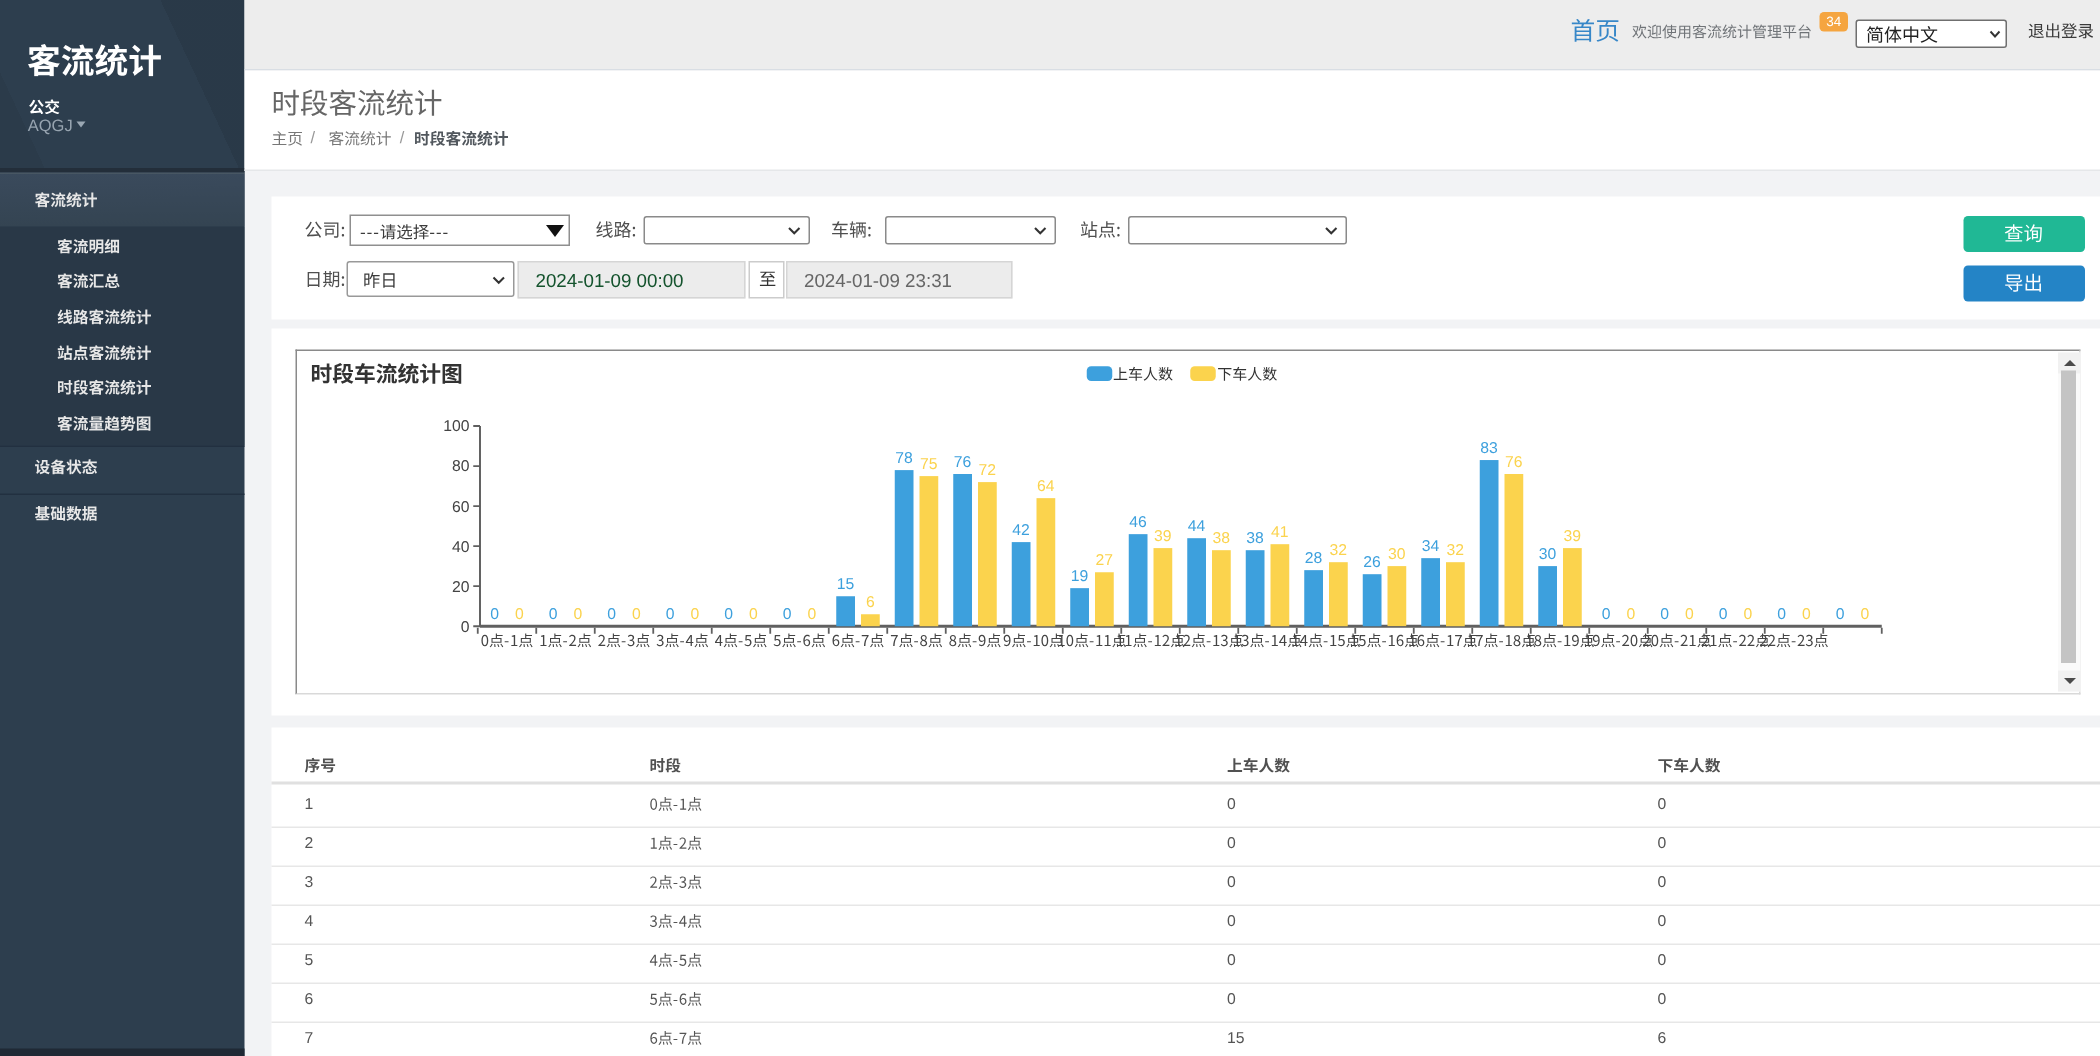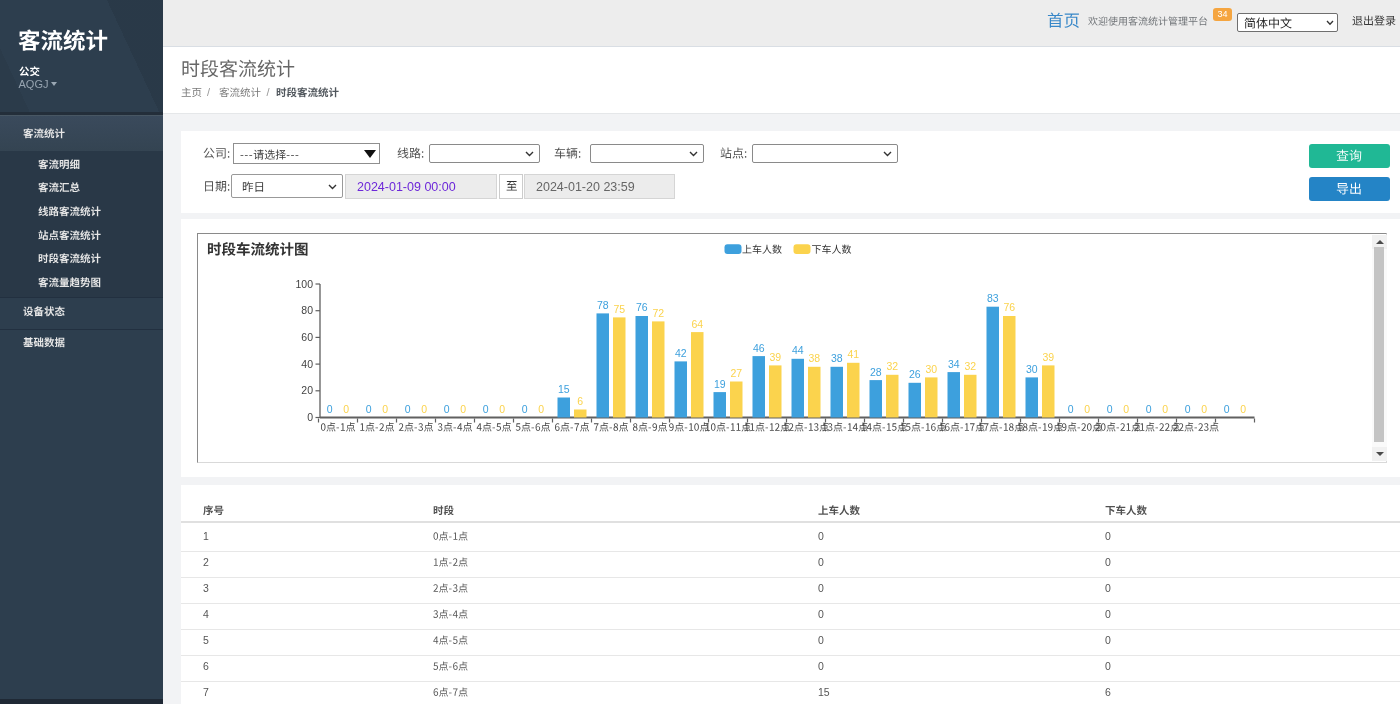--- a/index.html
+++ b/index.html
@@ -318,31 +318,31 @@
         <g fill="#3c3c3c">
           <use href="#r6628" x="0"></use>
           <use href="#r65E5" x="1000"></use>
         </g>
       </svg>
     </div>
     <svg class="abs" style="left:96px;top:9px" width="9" height="6" viewBox="0 0 9 6">
       <path d="M1 1 L4.5 4.5 L8 1" stroke="#333" stroke-width="1.4" fill="none"></path>
     </svg>
   </div>
-<div class="abs" style="left:345px;top:174px;width:152px;height:25px;background:#ececec;border:1px solid #d5d5d5;color:#6d28d9;font-size:12.5px;line-height:24px;padding-left:11px;">2024-01-09 00:00</div>
+<div class="abs" style="left:345px;top:174px;width:152px;height:25px;background:#ececec;border:1px solid #d5d5d5;color:#14532d;font-size:12.5px;line-height:24px;padding-left:11px;">2024-01-09 00:00</div>
 <div class="abs" style="left:499px;top:174px;width:24px;height:25px;background:#fff;border:1px solid #ccc;">
     <div class="abs" style="left:6px;top:5px;">
       <svg class="t" width="11.5" height="11.5" viewBox="0 -880 1000 1000">
         <g fill="#333">
           <use href="#r81F3" x="0"></use>
         </g>
       </svg>
     </div>
   </div>
-<div class="abs" style="left:524px;top:174px;width:151px;height:25px;background:#ececec;border:1px solid #d5d5d5;color:#666;font-size:12.5px;line-height:24px;padding-left:11px;">2024-01-20 23:59</div>
+<div class="abs" style="left:524px;top:174px;width:151px;height:25px;background:#ececec;border:1px solid #d5d5d5;color:#666;font-size:12.5px;line-height:24px;padding-left:11px;">2024-01-09 23:31</div>
 <div class="abs" style="left:1309px;top:144px;width:81px;height:24px;background:#20b895;border-radius:3px;">
     <div class="abs" style="left:27px;top:5px;">
       <svg class="t" width="26.0" height="13" viewBox="0 -880 2000 1000">
         <g fill="#fff">
           <use href="#r67E5" x="0"></use>
           <use href="#r8BE2" x="1000"></use>
         </g>
       </svg>
     </div>
   </div>

